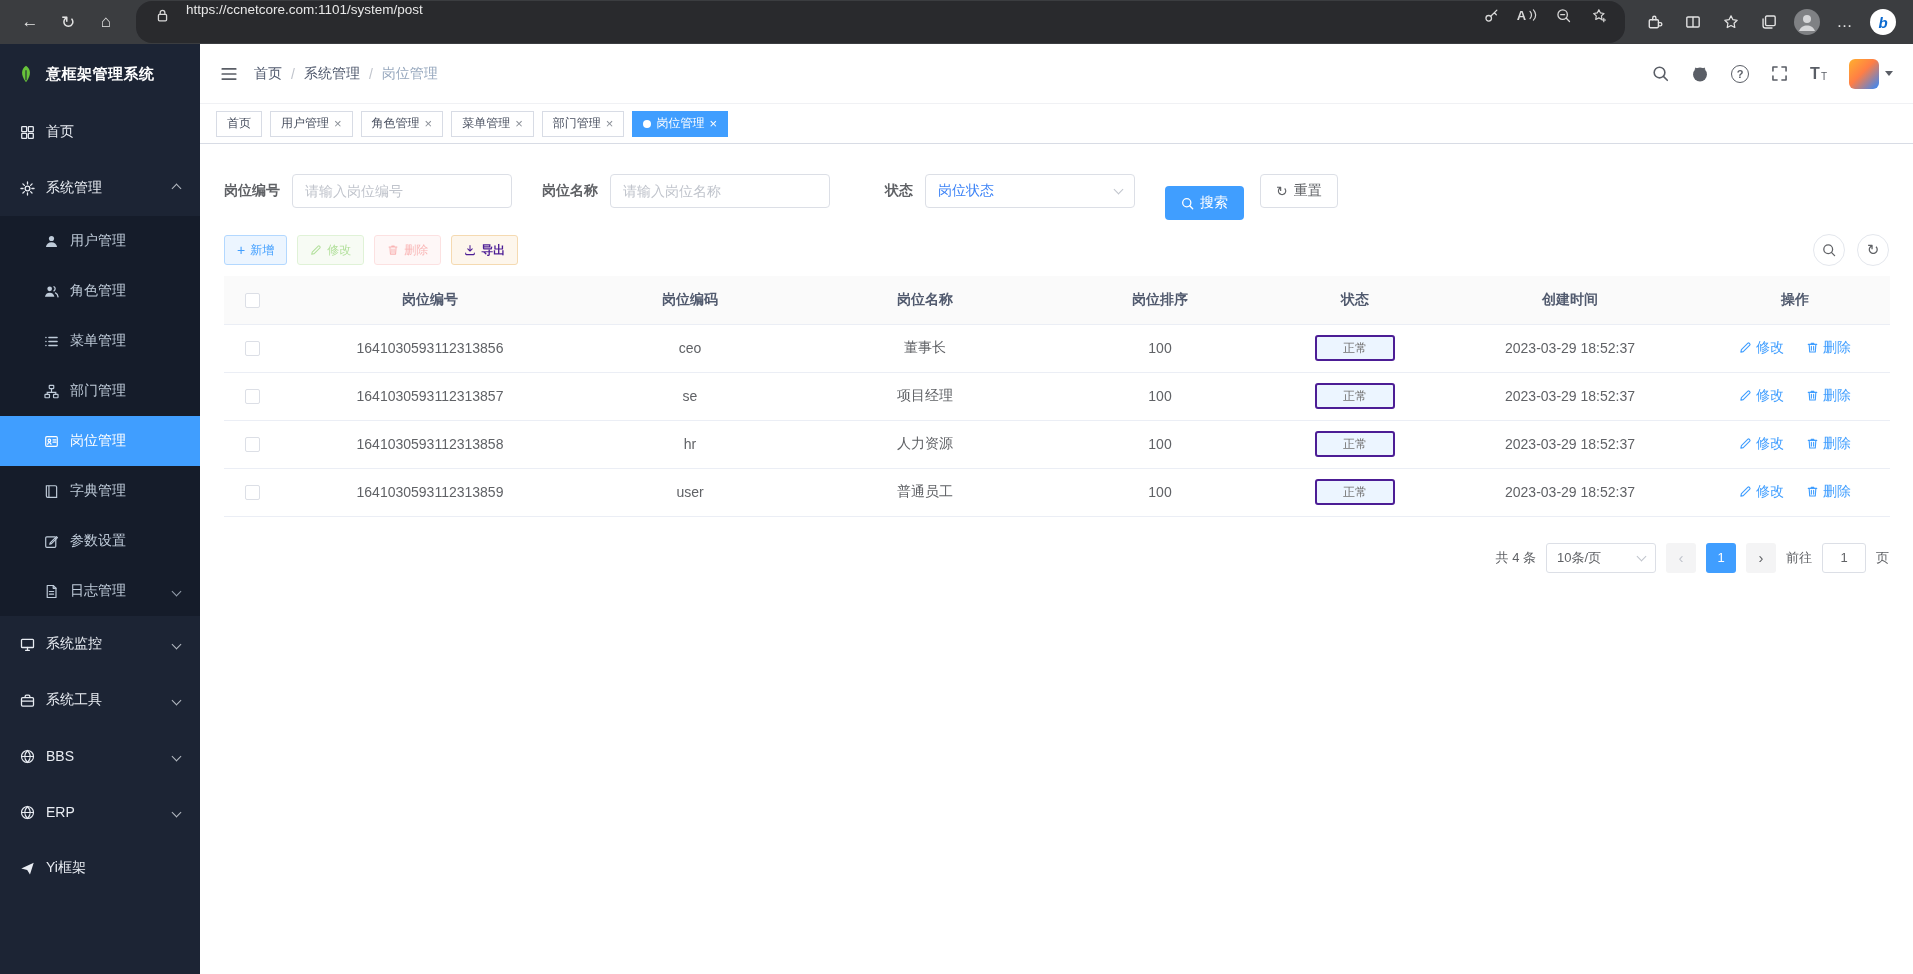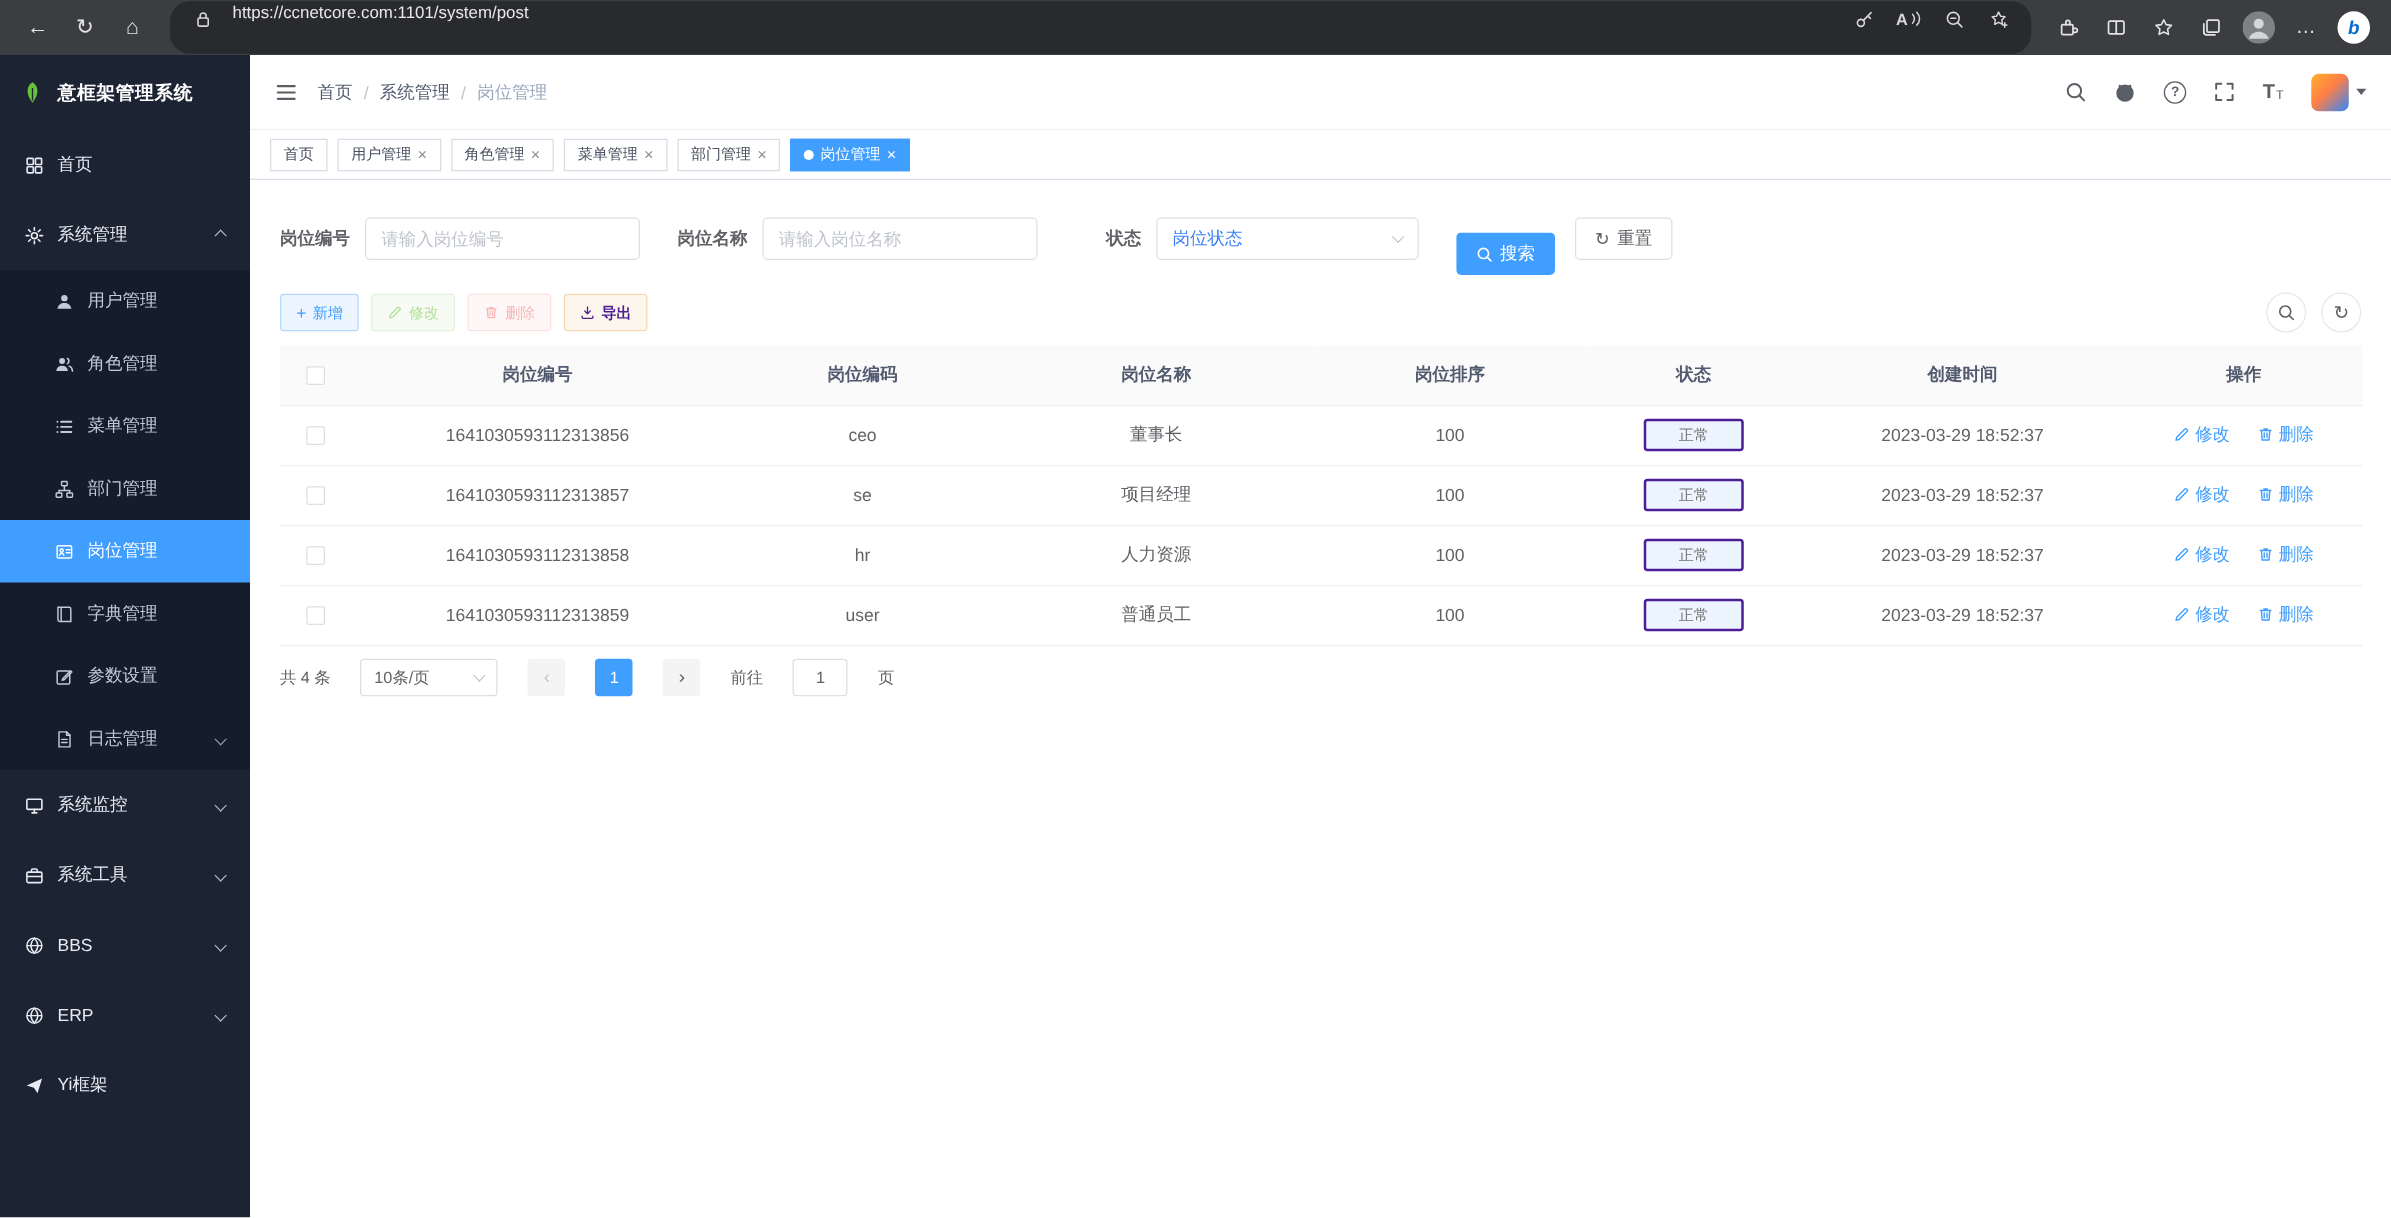--- a/index.html
+++ b/index.html
@@ -92,21 +92,21 @@
   .circle-btn { width:32px; height:32px; border-radius:50%; border:1px solid #e4e7ed; display:flex; align-items:center; justify-content:center; color:#606266; background:#fff; cursor:pointer; font-size:15px; }
 
   table { width:100%; border-collapse:collapse; table-layout:fixed; }
   th, td { height:48px; text-align:center; font-size:14px; padding:0 4px; overflow:hidden; white-space:nowrap; text-overflow:ellipsis; }
   thead th { color:#515a6e; font-weight:bold; background:#fafafa; border-bottom:1px solid #ebeef5; }
   tbody td { color:#606266; border-bottom:1px solid #ebeef5; }
   .cb { display:inline-block; width:15px; height:15px; border:1px solid #dcdfe6; border-radius:2px; background:#fff; vertical-align:middle; cursor:pointer; }
   .status-tag { display:inline-block; padding:2px 26px; font-size:12px; color:#737373; background:#ecf5ff; border:2px solid #4c1d95; border-radius:3px; line-height:1.5; }
   .link { color:#409eff; display:inline-flex; align-items:center; gap:4px; margin:0 9px; cursor:pointer; font-size:14px; }
 
-  .pagination { display:flex; align-items:center; justify-content:flex-start; margin-top:10px; gap:24px; font-size:13px; color:#606266; }
+  .pagination { display:flex; align-items:center; justify-content:flex-end; margin-top:26px; gap:10px; font-size:13px; color:#606266; }
   .size-select { width:110px; height:30px; border:1px solid #dcdfe6; border-radius:3px; display:flex; align-items:center; justify-content:space-between; padding:0 10px; color:#606266; cursor:pointer; background:#fff; }
   .pager { min-width:30px; height:30px; border-radius:3px; background:#f4f4f5; display:inline-flex; align-items:center; justify-content:center; color:#606266; font-size:15px; cursor:pointer; }
   .pager.prev { color:#c0c4cc; }
   .pager.active { background:#409eff; color:#fff; font-size:13px; }
   .goto-input { width:44px; height:30px; border:1px solid #dcdfe6; border-radius:3px; text-align:center; font-size:13px; color:#606266; outline:none; font-family:inherit; }
 </style>
 </head>
 <body>
 
 <div class="screen">

